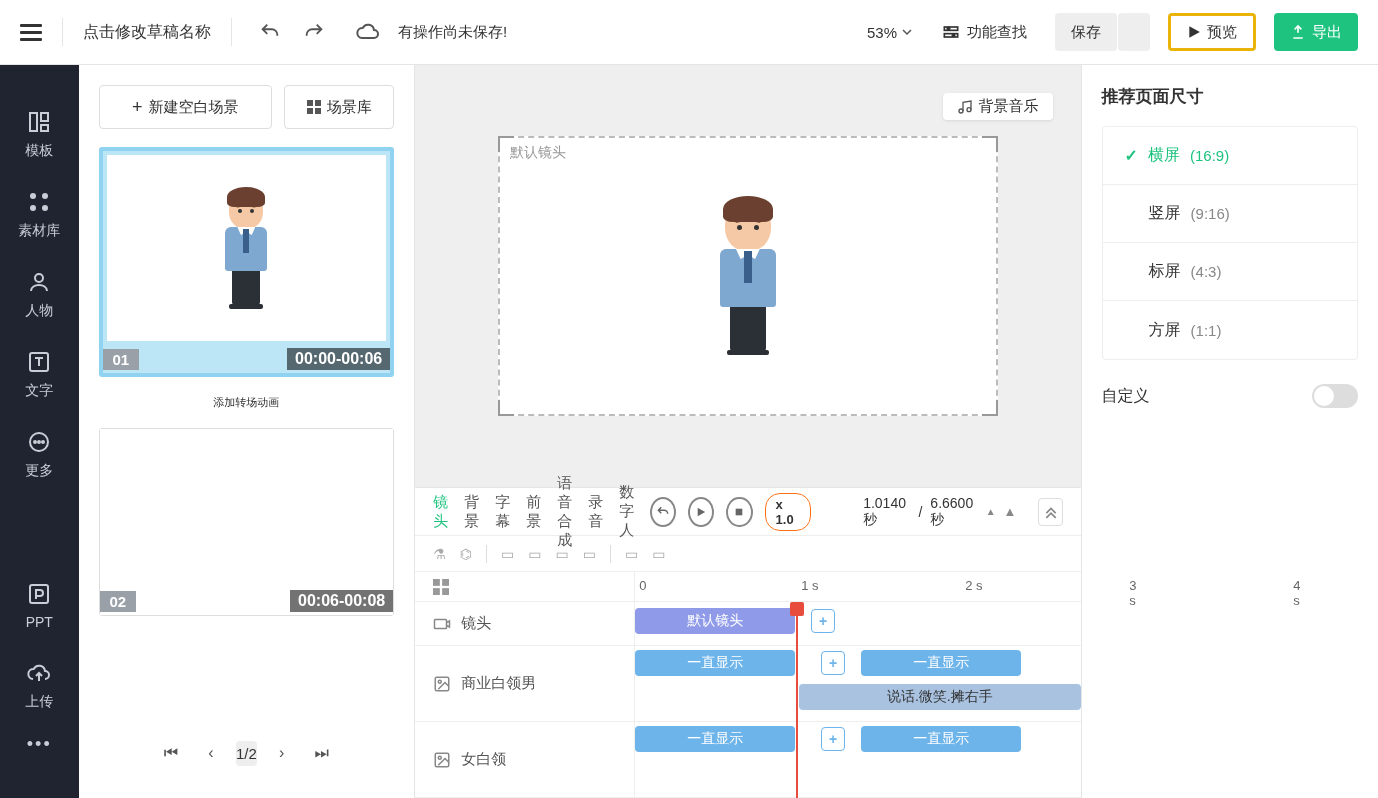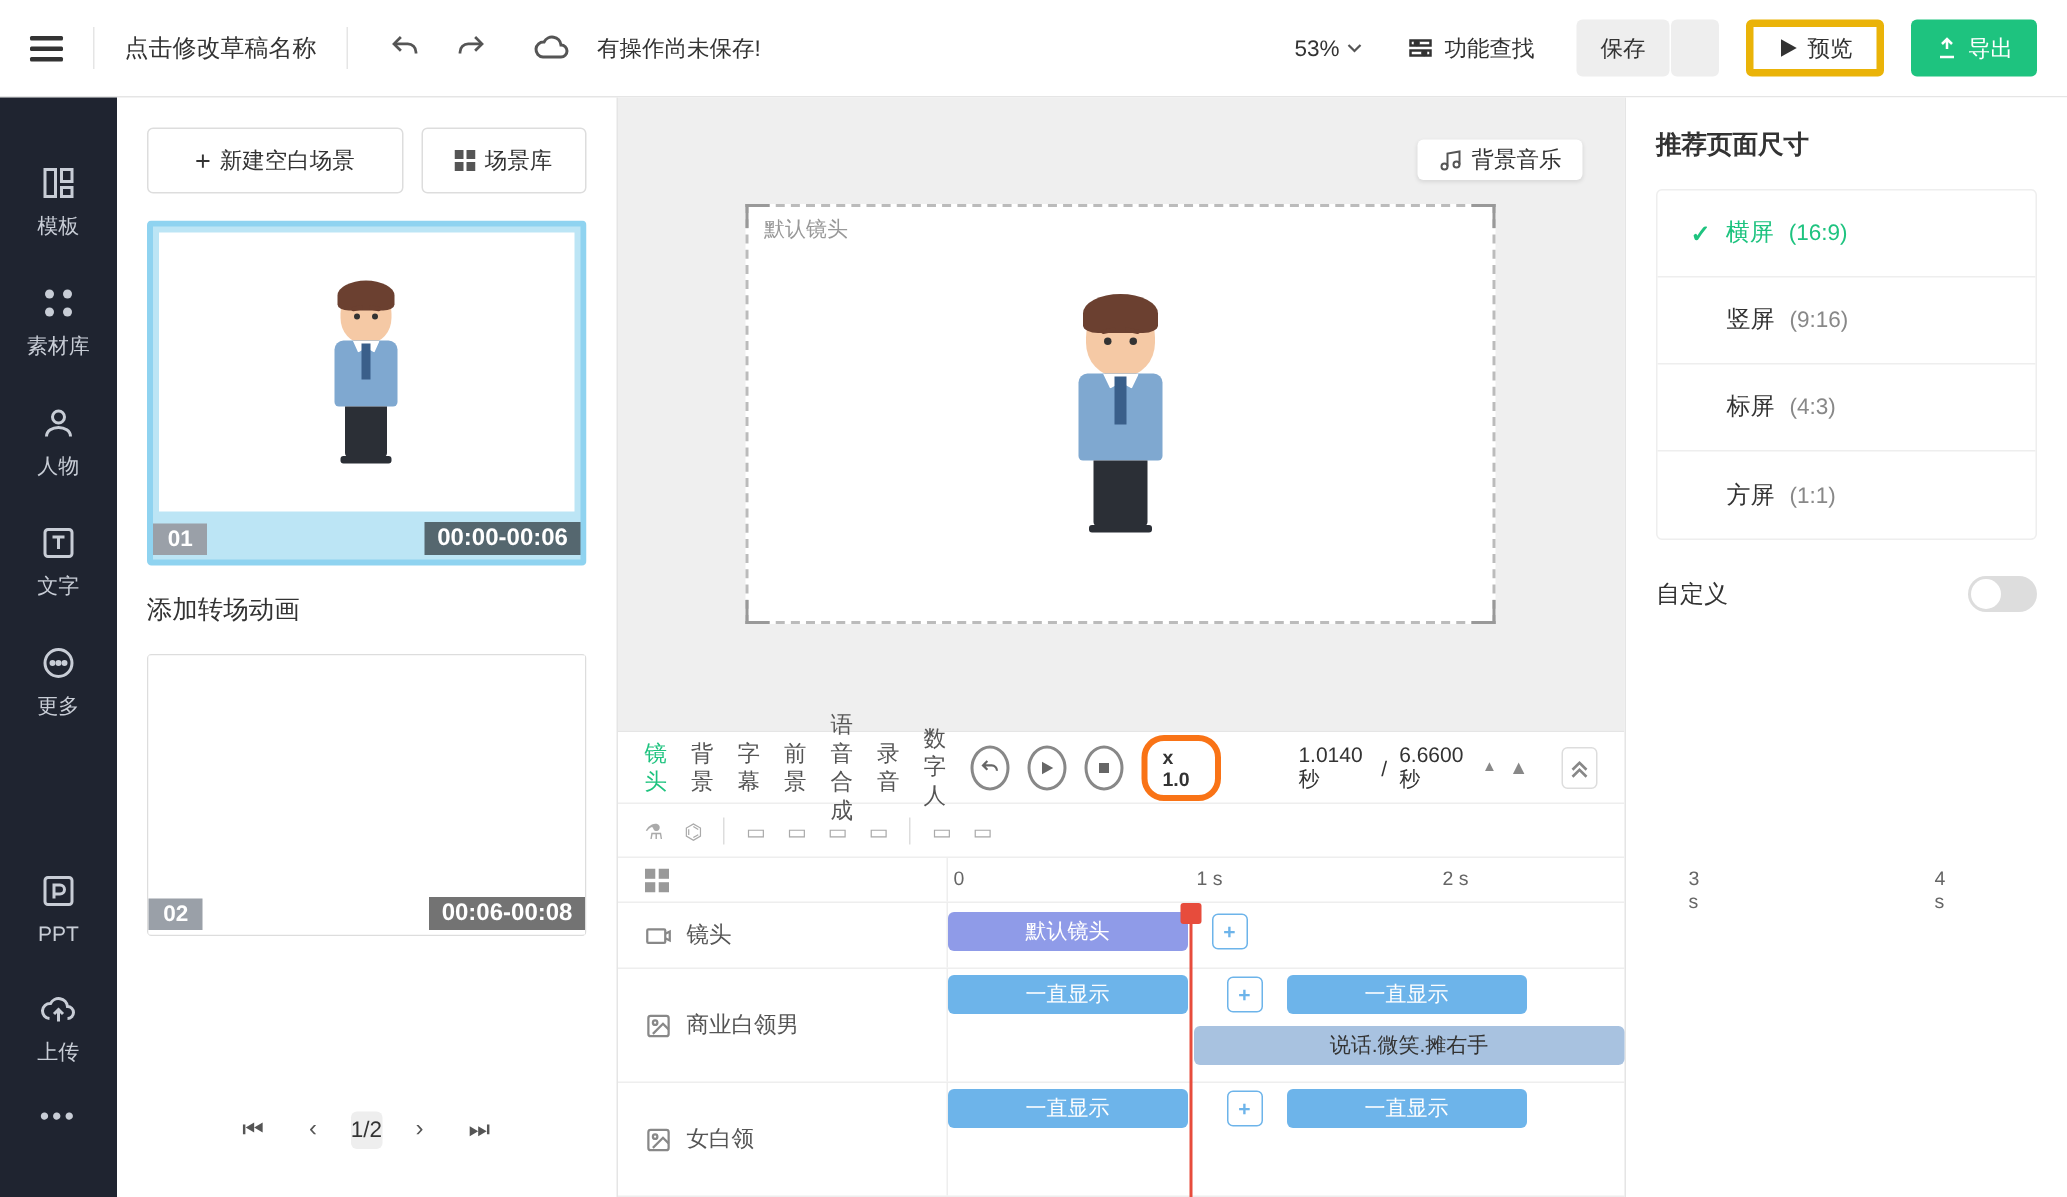--- a/index.html
+++ b/index.html
@@ -10,60 +10,60 @@
 .divider{width:1px;height:28px;background:#e5e5e5;margin:0 12px}
 .title-edit{color:#333;font-size:16px}
 .icon-btn{width:36px;height:36px;display:flex;align-items:center;justify-content:center;cursor:pointer;color:#555}
 .unsaved{font-size:15px;color:#333;margin-left:4px}
 .spacer{flex:1}
 .zoom{display:flex;align-items:center;gap:4px;font-size:15px}
 .find{display:flex;align-items:flex-end;gap:6px;font-size:15px;margin:0 20px}
 .btn{height:38px;padding:0 16px;border-radius:4px;display:flex;align-items:center;gap:6px;font-size:15px;cursor:pointer}
 .btn-gray{background:#eee;color:#333}
 .btn-gray-split{background:#eee;width:32px;justify-content:center;margin-left:1px}
-.btn-white{background:#fff;border:5px solid #eab308}
+.btn-white{background:#fff;border:3px solid #eab308}
 .btn-green{background:#1ec37f;color:#fff;font-weight:500}
 .body{display:flex;height:calc(100% - 65px)}
 .side{width:90px;background:#1f2430;display:flex;flex-direction:column;align-items:center;padding-top:30px;gap:0}
 .side-item{width:100%;height:80px;display:flex;flex-direction:column;align-items:center;justify-content:center;gap:8px;color:#c8cdd6;cursor:pointer;font-size:14px}
 .side-bottom{margin-top:auto;padding-bottom:35px;width:100%}
 .side-dots{color:#c8cdd6;text-align:center;font-size:18px;letter-spacing:2px;padding:8px 0;cursor:pointer}
 .scenes{width:380px;border-right:1px solid #e5e5e5;padding:20px;display:flex;flex-direction:column}
 .scene-top{display:flex;gap:12px;margin-bottom:18px}
 .sc-btn{flex:1;height:44px;border:1px solid #ddd;border-radius:4px;display:flex;align-items:center;justify-content:center;gap:6px;cursor:pointer;font-size:15px}
 .sc-btn.small{flex:0 0 110px}
 .scene-list{flex:1;overflow:auto}
 .scene-card{border:4px solid #8fd3f0;border-radius:3px;background:#bce5f5;position:relative;margin-bottom:12px}
 .scene-card.plain{border:1px solid #ddd;background:#fff}
 .scene-inner{height:186px;background:#fff;margin:4px;display:flex;align-items:center;justify-content:center}
 .scene-card.plain .scene-inner{margin:0;height:186px}
 .scene-foot{display:flex;justify-content:space-between;align-items:center;height:28px}
 .badge{background:#9aa0a8;color:#fff;padding:2px 10px;font-weight:bold;font-size:15px}
 .time-tag{background:rgba(0,0,0,.55);color:#fff;padding:2px 8px;font-size:16px;font-weight:bold}
-.transition{font-size:17px;color:#333;margin:18px 0}
+.transition{text-align:center;font-size:11px;color:#333;margin:18px 0}
 .pager{display:flex;align-items:center;justify-content:center;gap:10px;padding:10px 0}
 .pager-btn{width:30px;height:30px;display:flex;align-items:center;justify-content:center;cursor:pointer;font-size:16px;color:#555}
 .pager-cur{background:#eee;border-radius:4px;padding:4px 0;font-size:15px}
 .main{flex:1;display:flex;flex-direction:column;background:#efefef}
 .canvas-wrap{flex:1;position:relative;display:flex;align-items:center;justify-content:center}
 .bgm-btn{position:absolute;top:28px;right:28px;background:#fff;border-radius:4px;padding:4px 14px;display:flex;align-items:center;gap:6px;font-size:15px;cursor:pointer;box-shadow:0 1px 3px rgba(0,0,0,.1)}
 .canvas{width:500px;height:280px;background:#fff;border:2px dashed #bbb;position:relative;display:flex;align-items:center;justify-content:center}
 .corner{position:absolute;width:16px;height:16px;border:2px solid #999}
 .corner.tl{top:-2px;left:-2px;border-right:none;border-bottom:none}
 .corner.tr{top:-2px;right:-2px;border-left:none;border-bottom:none}
 .corner.bl{bottom:-2px;left:-2px;border-right:none;border-top:none}
 .corner.br{bottom:-2px;right:-2px;border-left:none;border-top:none}
 .canvas-label{position:absolute;top:6px;left:10px;color:#999;font-size:14px}
 .timeline{background:#fff;border-top:1px solid #e5e5e5}
 .tl-tabs{display:flex;align-items:center;height:48px;padding:0 18px;gap:16px;border-bottom:1px solid #eee}
 .tl-tab{font-size:15px;color:#555;cursor:pointer}
 .tl-tab.active{color:#1ec37f}
 .tl-ctrl{margin-left:auto;display:flex;align-items:center;gap:12px}
 .circ{width:30px;height:30px;border:2px solid #888;border-radius:50%;display:flex;align-items:center;justify-content:center;cursor:pointer;color:#666;font-size:13px}
-.speed{border:4px solid #f97316;border-radius:15px;padding:3px 10px;font-size:13px;font-weight:bold}
+.speed{border:1px solid #f97316;border-radius:15px;padding:3px 10px;font-size:13px;font-weight:bold}
 .tl-time{font-size:14px;color:#333;display:flex;align-items:center;gap:8px}
 .tri{font-size:10px;color:#888}
 .expand{width:28px;height:28px;border:1px solid #ddd;border-radius:4px;display:flex;align-items:center;justify-content:center;margin-left:10px;cursor:pointer}
 .tl-tools{display:flex;align-items:center;height:36px;padding:0 18px;gap:14px;border-bottom:1px solid #eee;color:#aaa;font-size:14px}
 .tl-tools span{cursor:pointer}
 .tl-tools .sep{width:1px;height:18px;background:#ddd}
 .ruler-row{display:flex;height:30px;border-bottom:1px solid #eee}
 .track-head{width:220px;border-right:1px solid #eee;display:flex;align-items:center;padding:0 18px;gap:10px;font-size:15px;color:#555}
 .ruler{flex:1;position:relative;font-size:13px;color:#666}
 .ruler-mark{position:absolute;top:6px}

